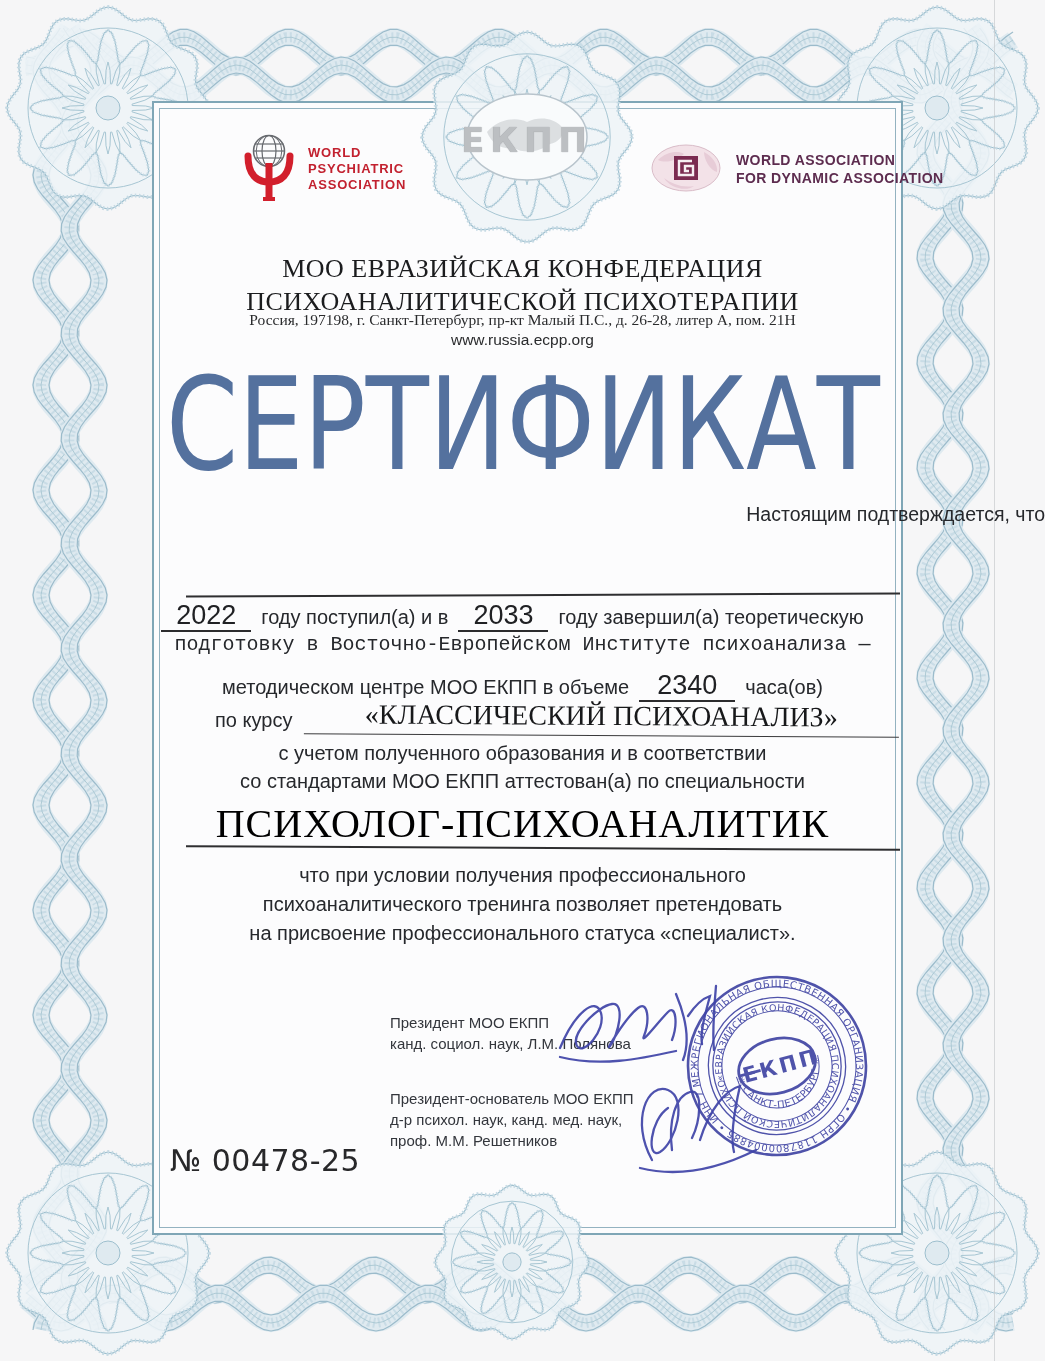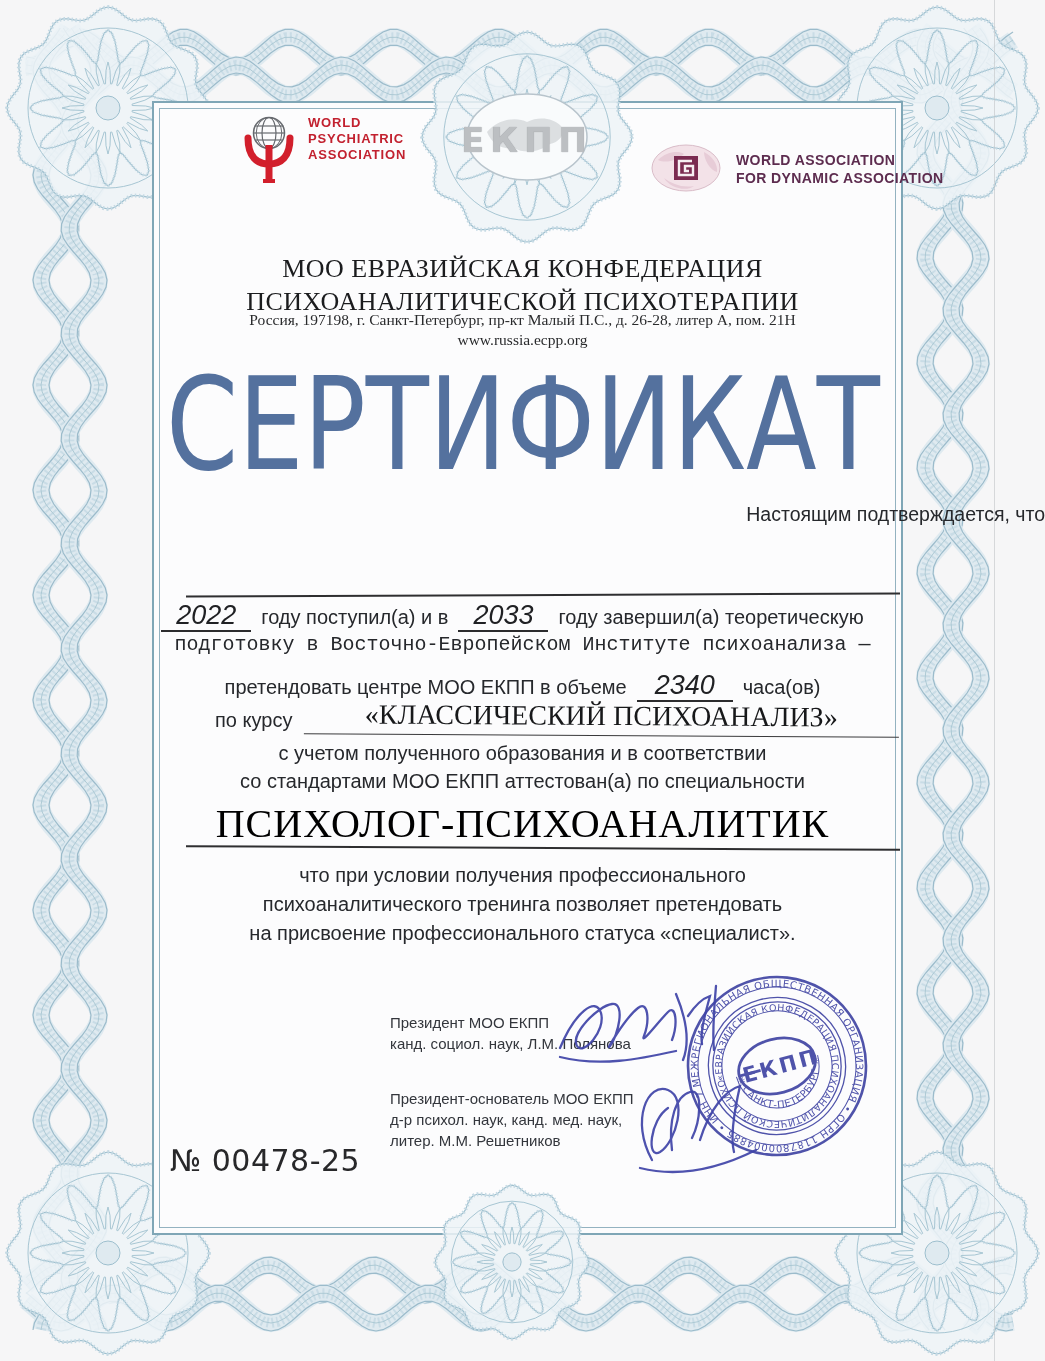--- a/index.html
+++ b/index.html
@@ -17,59 +17,59 @@
   }
   .frame-inner{
     position:absolute;left:5px;top:5px;right:5px;bottom:5px;
     border:1px solid #93b2c0;
   }
   #decor2{z-index:3;}
   .content{position:absolute;left:0;top:0;width:1045px;height:1361px;z-index:4;}
   #overlay{z-index:5;}
 
   
-  .wpa{position:absolute;left:238px;top:115px;display:flex;align-items:flex-start;}
+  .wpa{position:absolute;left:238px;top:133px;display:flex;align-items:center;}
   .wpa-text{margin-left:10px;font-size:13px;font-weight:700;letter-spacing:.8px;
     color:#c2212f;line-height:16px;}
   .wadp{position:absolute;left:648px;top:140px;display:flex;align-items:center;}
   .wadp-text{margin-left:10px;font-size:14px;font-weight:700;letter-spacing:.4px;
     color:#5d2c4f;line-height:18px;}
   .medallion-text{
     position:absolute;left:527px;top:120px;transform:translateX(-50%);
     font-family:"DejaVu Sans", sans-serif;font-size:34px;font-weight:700;
     letter-spacing:6px;color:#bcbfc2;text-shadow:0 0 1px #8f9296;z-index:4;
   }
 
   
   .org{position:absolute;left:0;right:0;top:252px;text-align:center;
     font-family:"Liberation Serif", serif;font-size:26px;color:#1b1c1e;
     line-height:33px;letter-spacing:.5px;}
   .address{position:absolute;left:0;right:0;top:311px;text-align:center;
     font-family:"Liberation Serif", serif;font-size:15.5px;color:#2a2b2d;}
   .website{position:absolute;left:0;right:0;top:331px;text-align:center;
-    font-family:Liberation Serif, serif;font-size:15.5px;color:#2a2b2d;}
+    font-family:Liberation Sans, sans-serif;font-size:15.5px;color:#2a2b2d;}
 
   
   .title-wrap{position:absolute;left:50%;top:366px;transform:translateX(-50%);}
 
   .center-line{position:absolute;left:0;right:0;text-align:right;font-size:20px;color:#26282c;}
   .intro{top:503px;font-size:19.5px;}
 
   .recipient{position:absolute;left:0;right:0;top:550px;text-align:center;
     font-family:"Liberation Serif", serif;font-size:38px;letter-spacing:1.5px;color:#17181a;}
   .rule{position:absolute;height:2px;background:#2e2e30;}
   .rule-name{left:186px;top:594px;width:714px;transform:rotate(-0.25deg);}
   .rule-spec{left:186px;top:847px;width:714px;transform:rotate(0.3deg);}
 
   .row{position:absolute;left:0;right:0;text-align:center;font-size:20px;color:#26282c;}
   .row-years{top:600px;right:30px;}
   .row-line2{top:633px;font-family:Liberation Mono, monospace;}
   .row-volume{top:670px;}
   .blank{display:inline-block;border-bottom:2px solid #2c2c2e;text-align:center;
-    font-size:27px;color:#202124;margin:0 10px;padding:0 6px;line-height:30px;font-style:italic;}
+    font-size:27px;color:#202124;margin:0 10px;padding:0 6px;line-height:30px;}
   .blank-year{min-width:78px;}
   .blank-hours{min-width:84px;}
 
   .course-row{position:absolute;left:215px;top:700px;width:684px;display:flex;align-items:flex-end;}
   .course-label{font-size:20px;color:#26282c;padding-bottom:4px;margin-right:12px;white-space:nowrap;}
   .course-line{flex:1;border-bottom:1.5px solid #3a3a3c;text-align:center;
     font-family:"Liberation Serif", serif;font-size:28px;color:#17181a;
     padding-bottom:3px;transform:rotate(0.35deg);}
 
   .row-line4{top:742px;}
@@ -264,21 +264,21 @@
   </div>
 
   <div class="center-line intro">Настоящим подтверждается, что</div>
 
   <div class="rule rule-name"></div>
 
   <div class="row row-years"><span class="blank blank-year">2022</span><span>году поступил(а) и в</span><span class="blank blank-year">2033</span><span>году завершил(а) теоретическую</span></div>
 
   <div class="row row-line2">подготовку в Восточно-Европейском Институте психоанализа —</div>
 
-  <div class="row row-volume"><span>претендовать центре МОО ЕКПП в объеме</span><span class="blank blank-hours">2340</span><span>часа(ов)</span></div>
+  <div class="row row-volume"><span>методическом центре МОО ЕКПП в объеме</span><span class="blank blank-hours">2340</span><span>часа(ов)</span></div>
 
   <div class="course-row">
     <span class="course-label">по курсу</span>
     <span class="course-line">«КЛАССИЧЕСКИЙ ПСИХОАНАЛИЗ»</span>
   </div>
 
   <div class="row row-line4">с учетом полученного образования и в соответствии</div>
   <div class="row row-line5">со стандартами МОО ЕКПП аттестован(а) по специальности</div>
 
   <div class="specialty">ПСИХОЛОГ-ПСИХОАНАЛИТИК</div>
@@ -289,21 +289,21 @@
   <div class="row row-line7">психоаналитического тренинга позволяет претендовать</div>
 
   <div class="sig-block sig1">
     <div>Президент МОО ЕКПП</div>
     <div>канд. социол. наук, Л.М. Полянова</div>
   </div>
 
   <div class="sig-block sig2">
     <div>Президент-основатель МОО ЕКПП</div>
     <div>д-р психол. наук, канд. мед. наук,</div>
-    <div>литер. М.М. Решетников</div>
+    <div>проф. М.М. Решетников</div>
   </div>
 
   <div class="cert-number">№ 00478-25</div>
 </div>
 
 <svg id="overlay" class="layer" viewBox="0 0 1045 1361">
   <g transform="rotate(-15 777 1066)" opacity="0.9" fill="none" stroke="#3c40a1" style="mix-blend-mode:multiply;">
     <circle cx="777" cy="1066" r="89" stroke-width="2.6"></circle>
     <circle cx="777" cy="1066" r="68.5" stroke-width="1.3"></circle>
     <circle cx="777" cy="1066" r="64" stroke-width="1.3"></circle>

